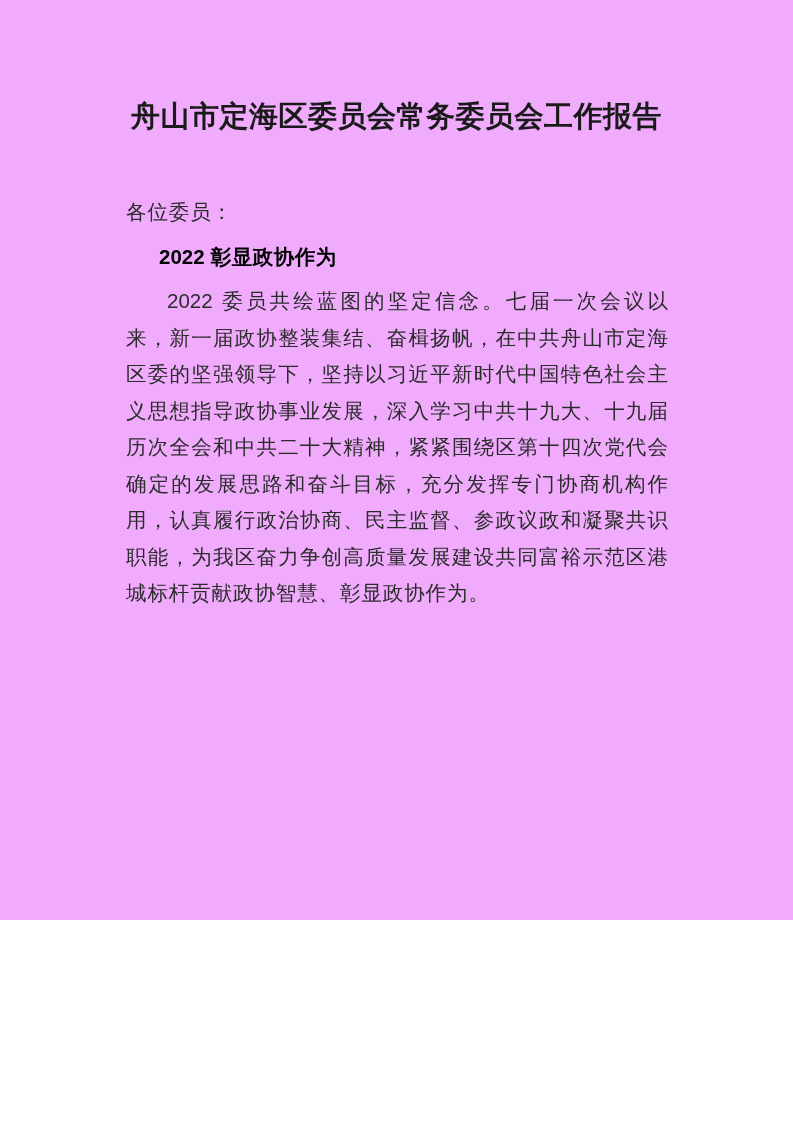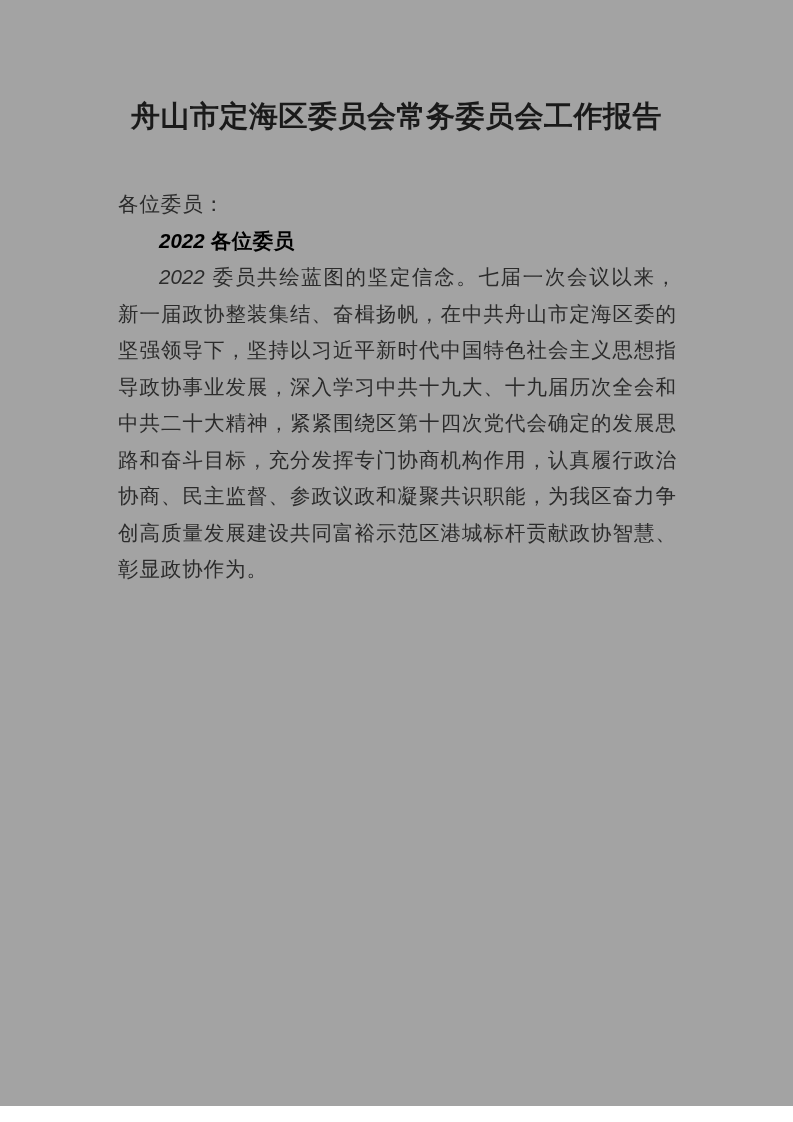--- a/index.html
+++ b/index.html
@@ -12,23 +12,23 @@
     height: 1122px;
     overflow: hidden;
     font-family: "Liberation Serif", "DejaVu Serif", serif;
     color: #000000;
     -webkit-font-smoothing: antialiased;
   }
 
   .page {
     position: relative;
     width: 793px;
-    height: 1106px;
+    height: 920px;
     box-sizing: border-box;
-    background: #a3a3a3;
+    background: #f0abfc;
   }
 
   
   .doc-title {
     position: absolute;
     left: 0;
     top: 96px;
     width: 793px;
     text-align: center;
     font-family: "Liberation Serif", "DejaVu Serif", serif;
@@ -49,21 +49,21 @@
   }
 
   .para {
     font-family: "DejaVu Serif", "Liberation Serif", serif;
     font-size: 20.5px;
     line-height: 36.5px;
     color: #2b2b2b;
     text-align: justify;
     text-justify: inter-character;
     letter-spacing: 0.9px;
-    margin: 0;
+    margin: 8px;
     word-break: break-all;
   }
 
   .para.indent {
     text-indent: 2em;
   }
 
   
   .para.flush {
     text-indent: 0;
@@ -83,40 +83,39 @@
   }
 
   .heading.level2 {
     text-indent: 2em;
   }
 
   
   .num {
     font-family: "Liberation Sans", "DejaVu Sans", sans-serif;
     letter-spacing: 0;
-    font-style: italic;
   }
   .heading .num {
     font-family: "Liberation Sans", "DejaVu Sans", sans-serif;
     font-weight: 700;
   }
 </style>
 </head>
 <body>
 
 <div class="page">
 
   <div class="doc-title" id="doc-title">舟山市定海区委员会常务委员会工作报告</div>
 
   <div class="body-col">
 
     <p class="para flush">各位委员：</p>
 
 
-    <p class="heading"><span class="num">2022</span><span> 各位委员</span></p>
+    <p class="heading"><span class="num">2022</span><span> 彰显政协作为</span></p>
 
     <p class="para indent"><span class="num">2022</span><span> 委员共绘蓝图的坚定信念。七届一次会议以来，新一届政协整装集结、奋楫扬帆，在中共舟山市定海区委的坚强领导下，坚持以习近平新时代中国特色社会主义思想指导政协事业发展，深入学习中共十九大、十九届历次全会和中共二十大精神，紧紧围绕区第十四次党代会确定的发展思路和奋斗目标，充分发挥专门协商机构作用，认真履行政治协商、民主监督、参政议政和凝聚共识职能，为我区奋力争创高质量发展建设共同富裕示范区港城标杆贡献政协智慧、彰显政协作为。</span></p>
 
 
 
 
   </div>
 </div>
 
 </body></html>

